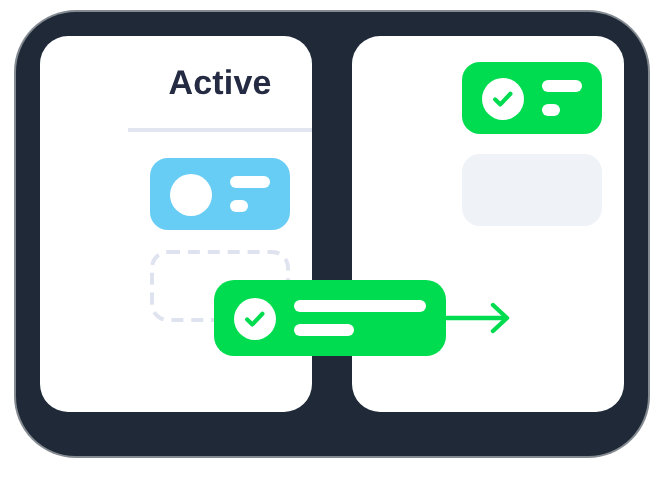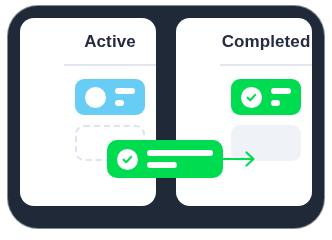--- a/index.html
+++ b/index.html
@@ -178,23 +178,20 @@
             <span class="line short"></span>
           </span>
         </div>
 
         <div class="placeholder-slot"></div>
 
       </div>
     </div>
 
     <div class="column">
-      <div class="column-header">
-        <span class="column-title">Completed</span>
-      </div>
       <div class="column-body">
 
         <div class="card green">
           <span class="avatar">
             <svg width="15" height="15" viewBox="0 0 15 15" aria-hidden="true">
               <path d="M3.6 7.7 L6.2 10.2 L11.2 4.9" fill="none" stroke="#00dc50" stroke-width="2.1" stroke-linecap="round" stroke-linejoin="round"></path>
             </svg>
           </span>
           <span class="lines">
             <span class="line long"></span>

